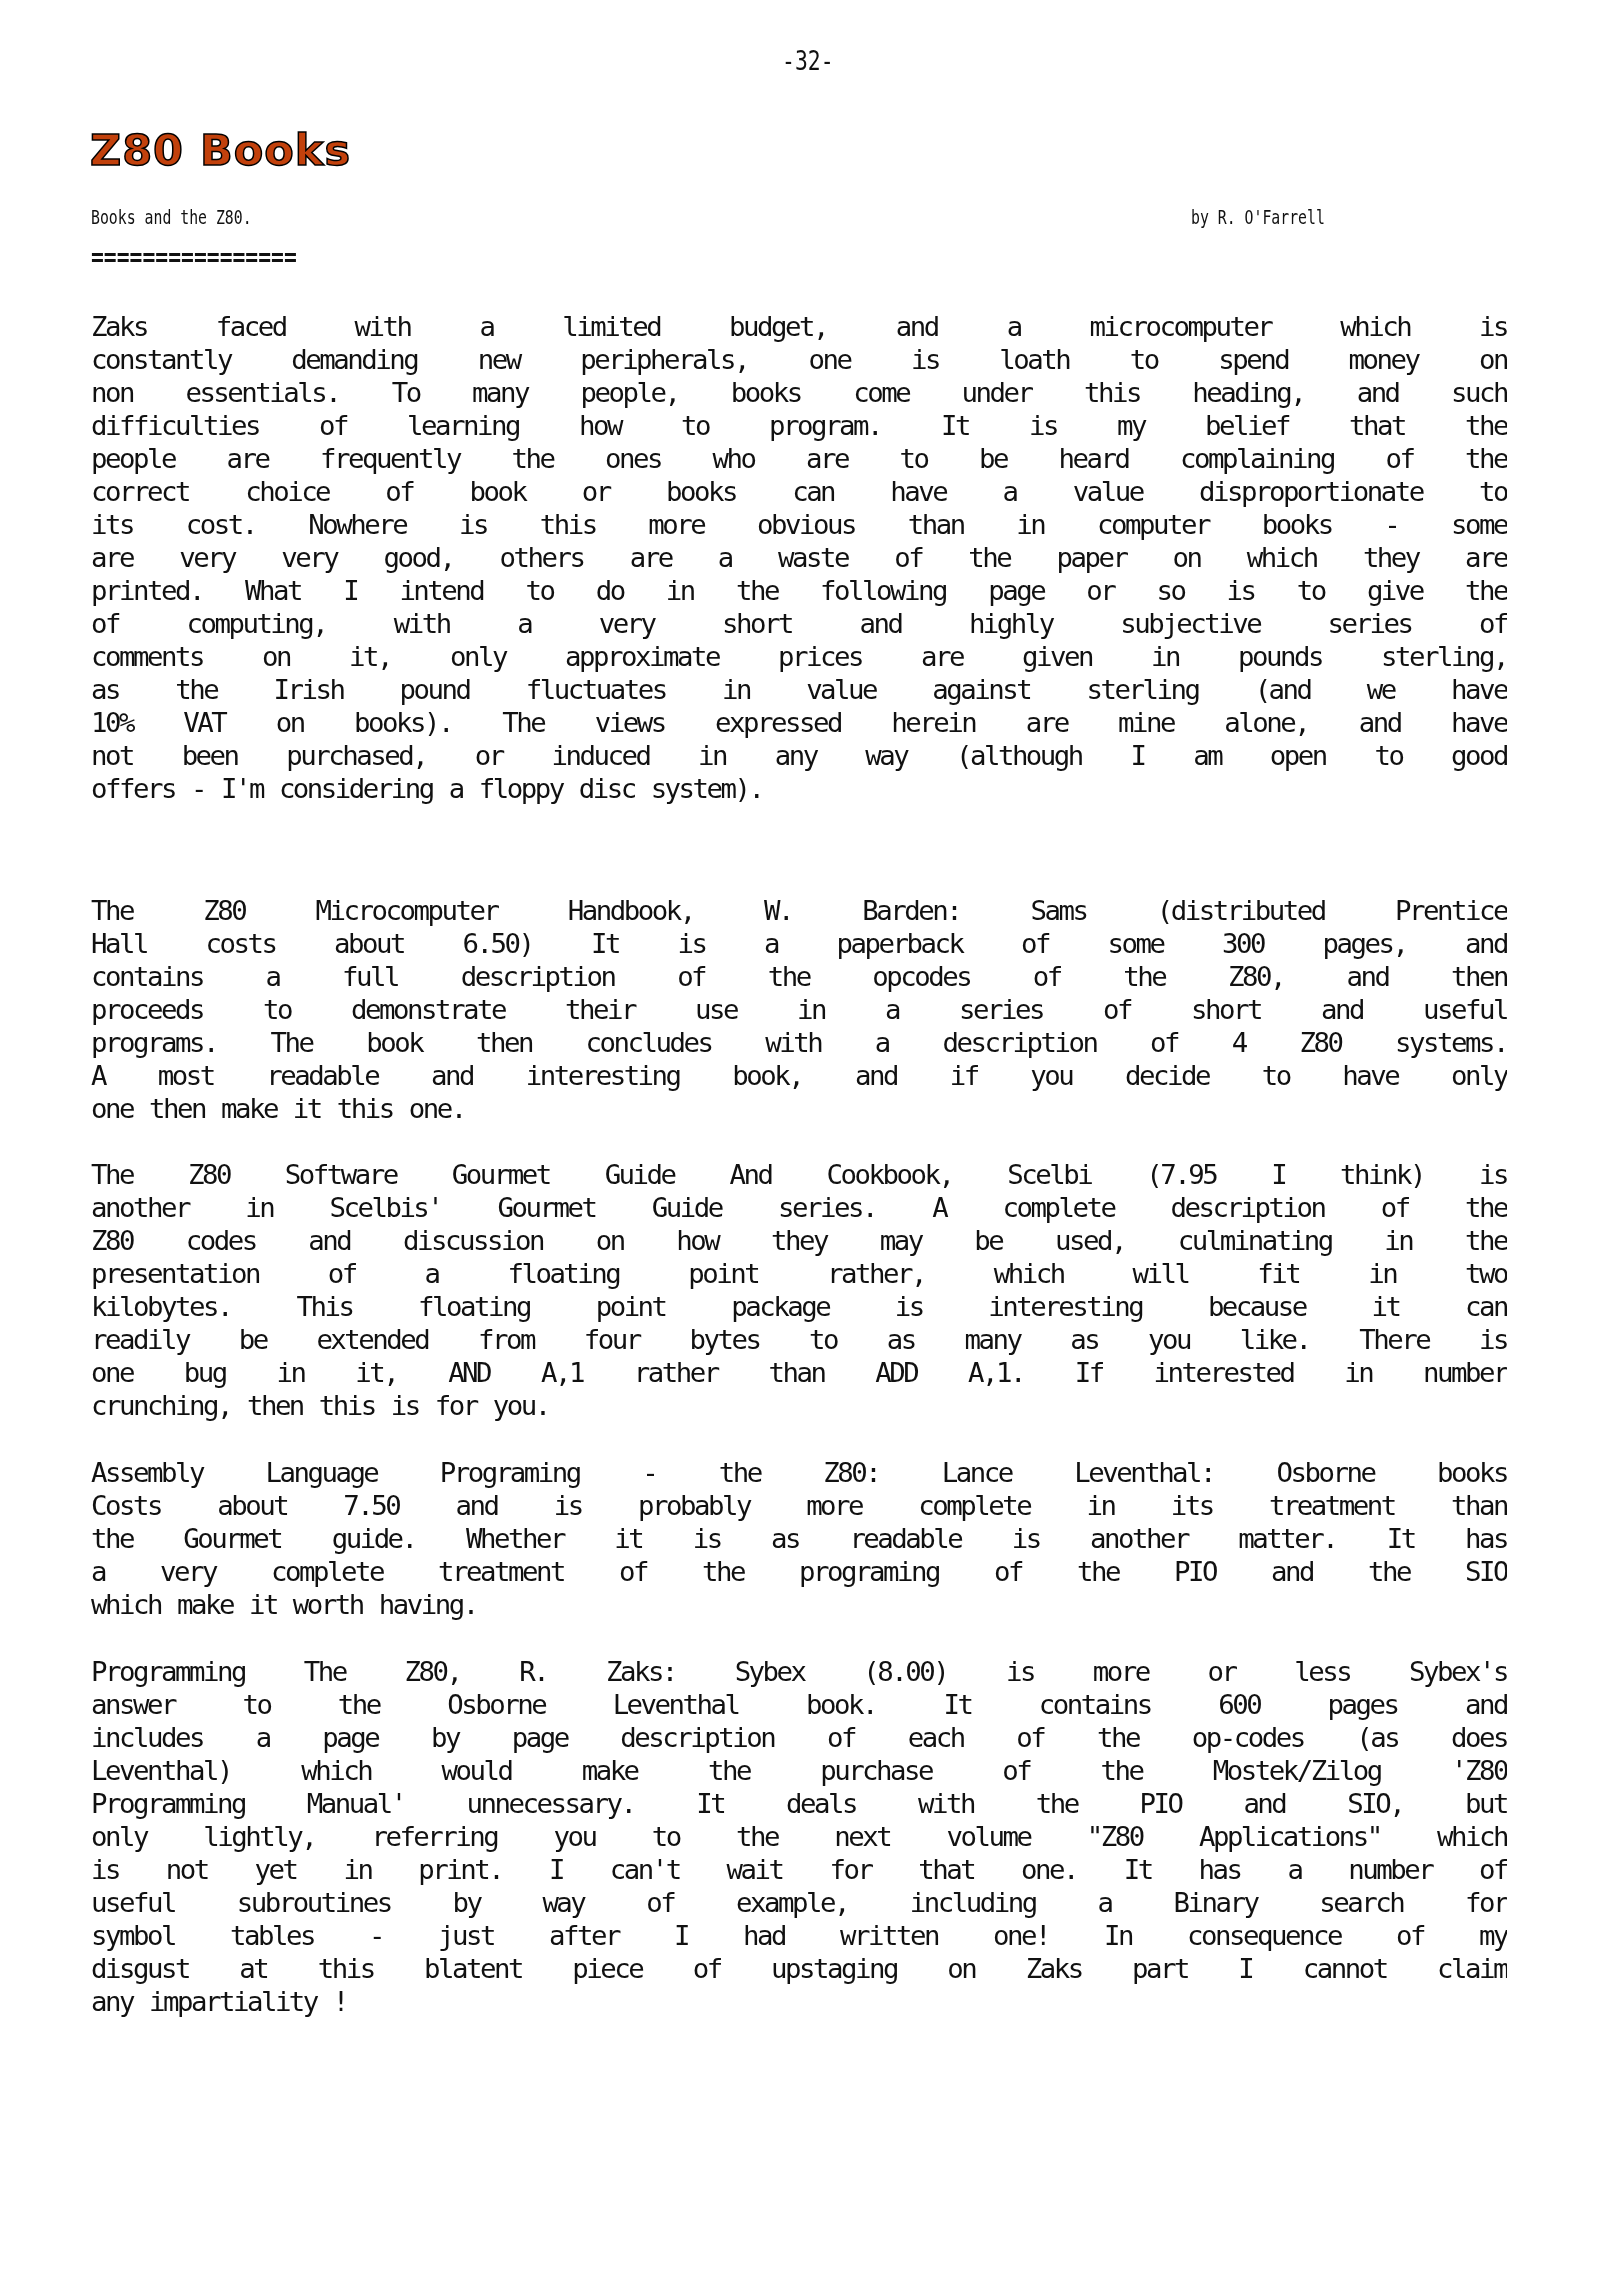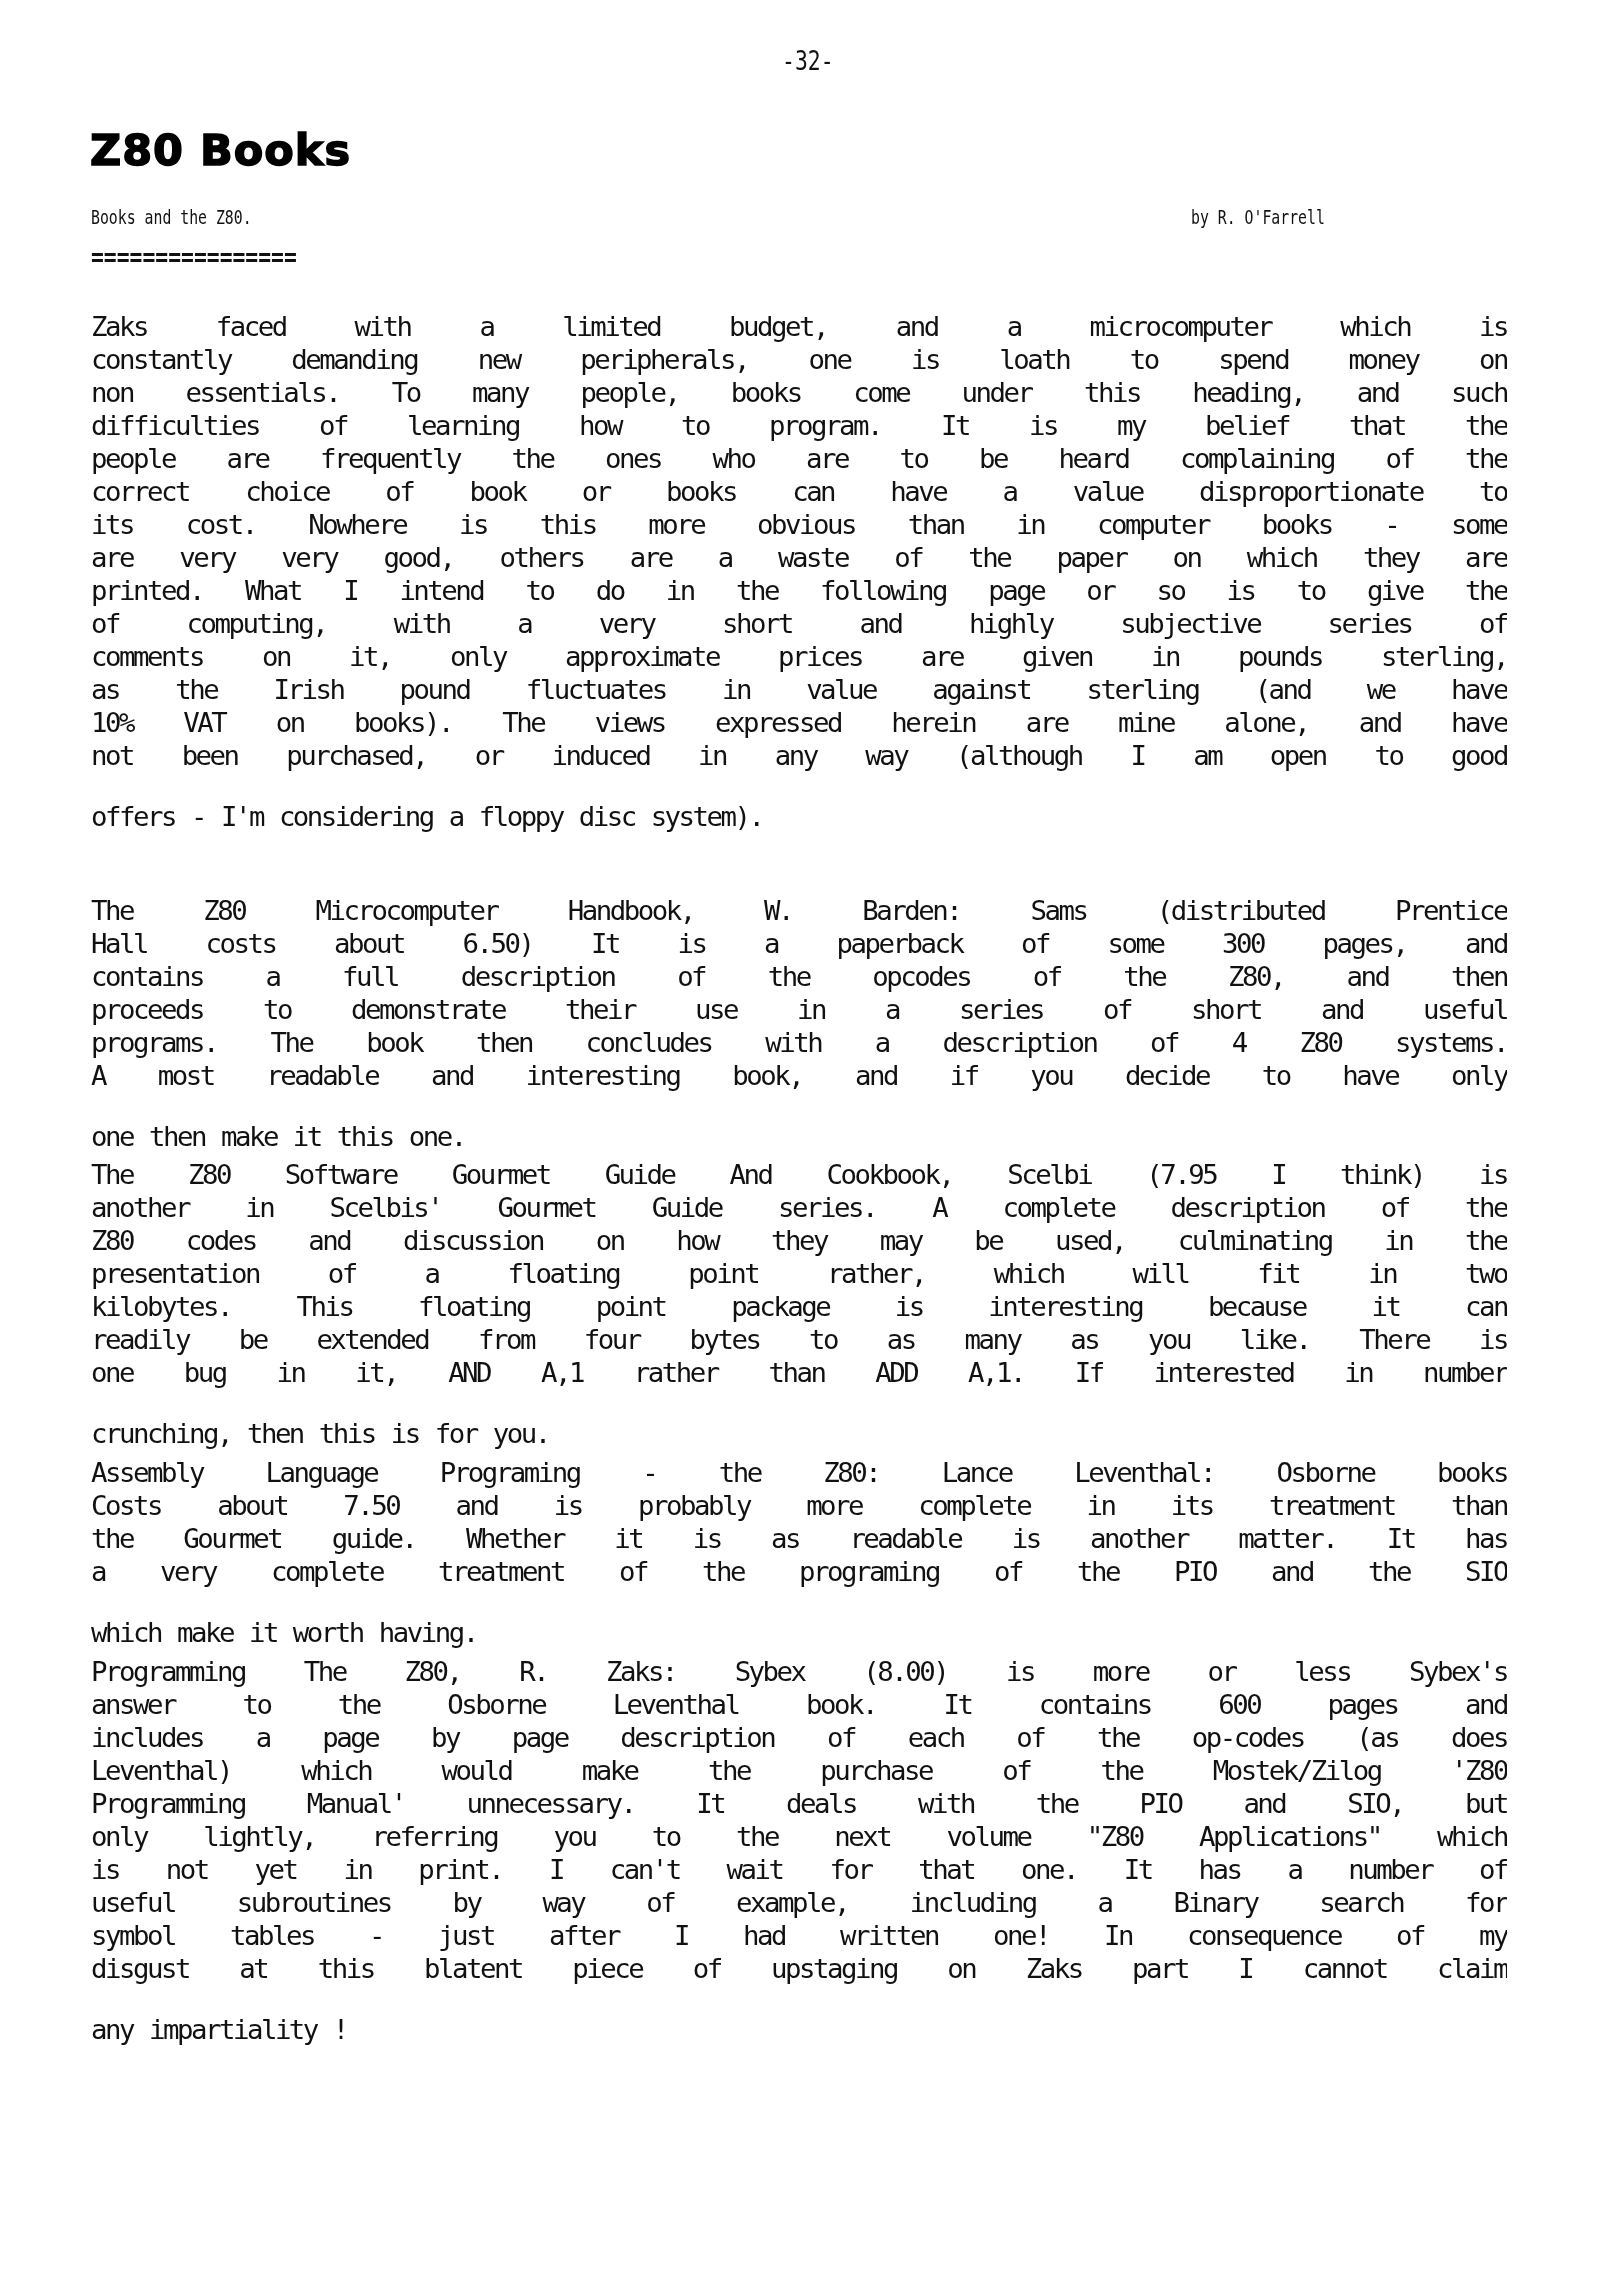--- a/index.html
+++ b/index.html
@@ -27,21 +27,21 @@
     transform-origin: 809px 0;
   }
   .title {
     position: absolute;
     top: 125px;
     left: 90px;
     font-family: "DejaVu Sans", "Liberation Sans", sans-serif;
     font-weight: 900;
     font-size: 43px;
     letter-spacing: 1px;
-    color: #000000;
+    color: #c2410c;
     -webkit-text-stroke: 1.5px #000;
   }
   .subtitle-row {
     position: absolute;
     top: 206px;
     left: 91px;
     width: 1416px;
     height: 39px;
     font-size: 19px;
   }
@@ -83,21 +83,20 @@
     line-height: 33px;
     text-align: justify;
     text-align-last: justify;
     white-space: normal;
     overflow: hidden;
     letter-spacing: -2.5px;
     word-spacing: 2px;
   }
   .line.last {
     text-align-last: left;
-    margin-top: 28px;
   }
 </style>
 </head>
 <body>
 
 <div class="page-number">-32-</div>
 
 <div class="title">Z80 Books</div>
 
 <div class="subtitle-row">

